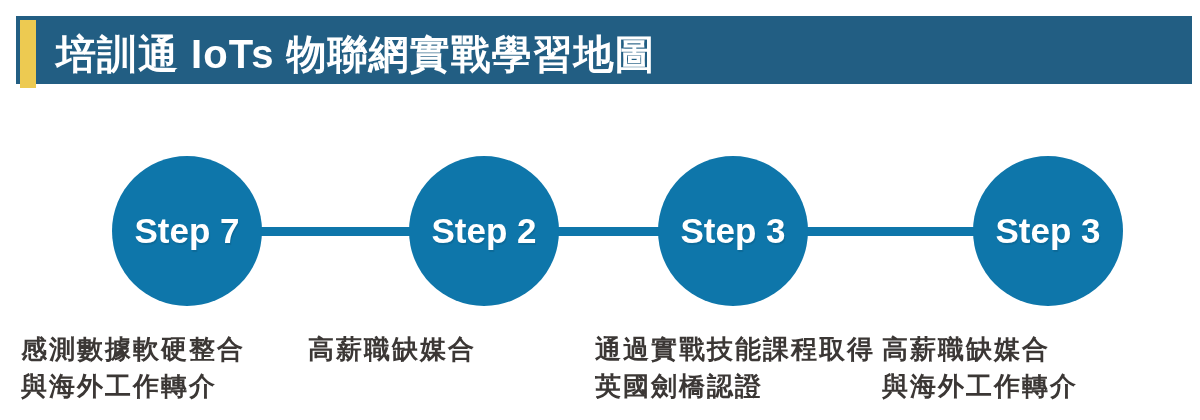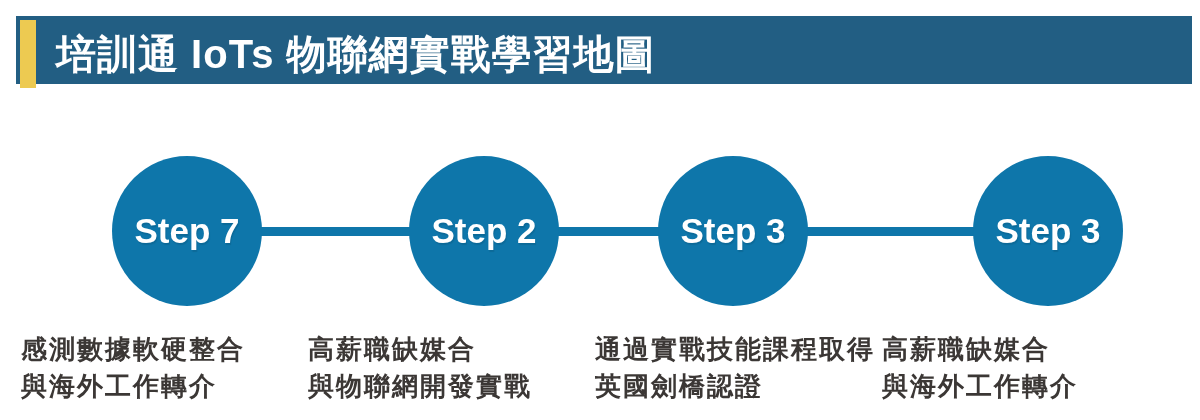--- a/index.html
+++ b/index.html
@@ -110,21 +110,20 @@
   <div class="step-circle circle-3">
     <span class="step-label">Step 3</span>
   </div>
 
   <div class="caption caption-0">
     <div>感測數據軟硬整合</div>
     <div>與海外工作轉介</div>
   </div>
   <div class="caption caption-1">
     <div>高薪職缺媒合</div>
-    <div>與物聯網開發實戰</div>
   </div>
   <div class="caption caption-2">
     <div>通過實戰技能課程取得</div>
     <div>英國劍橋認證</div>
   </div>
   <div class="caption caption-3">
     <div>高薪職缺媒合</div>
     <div>與海外工作轉介</div>
   </div>
 

